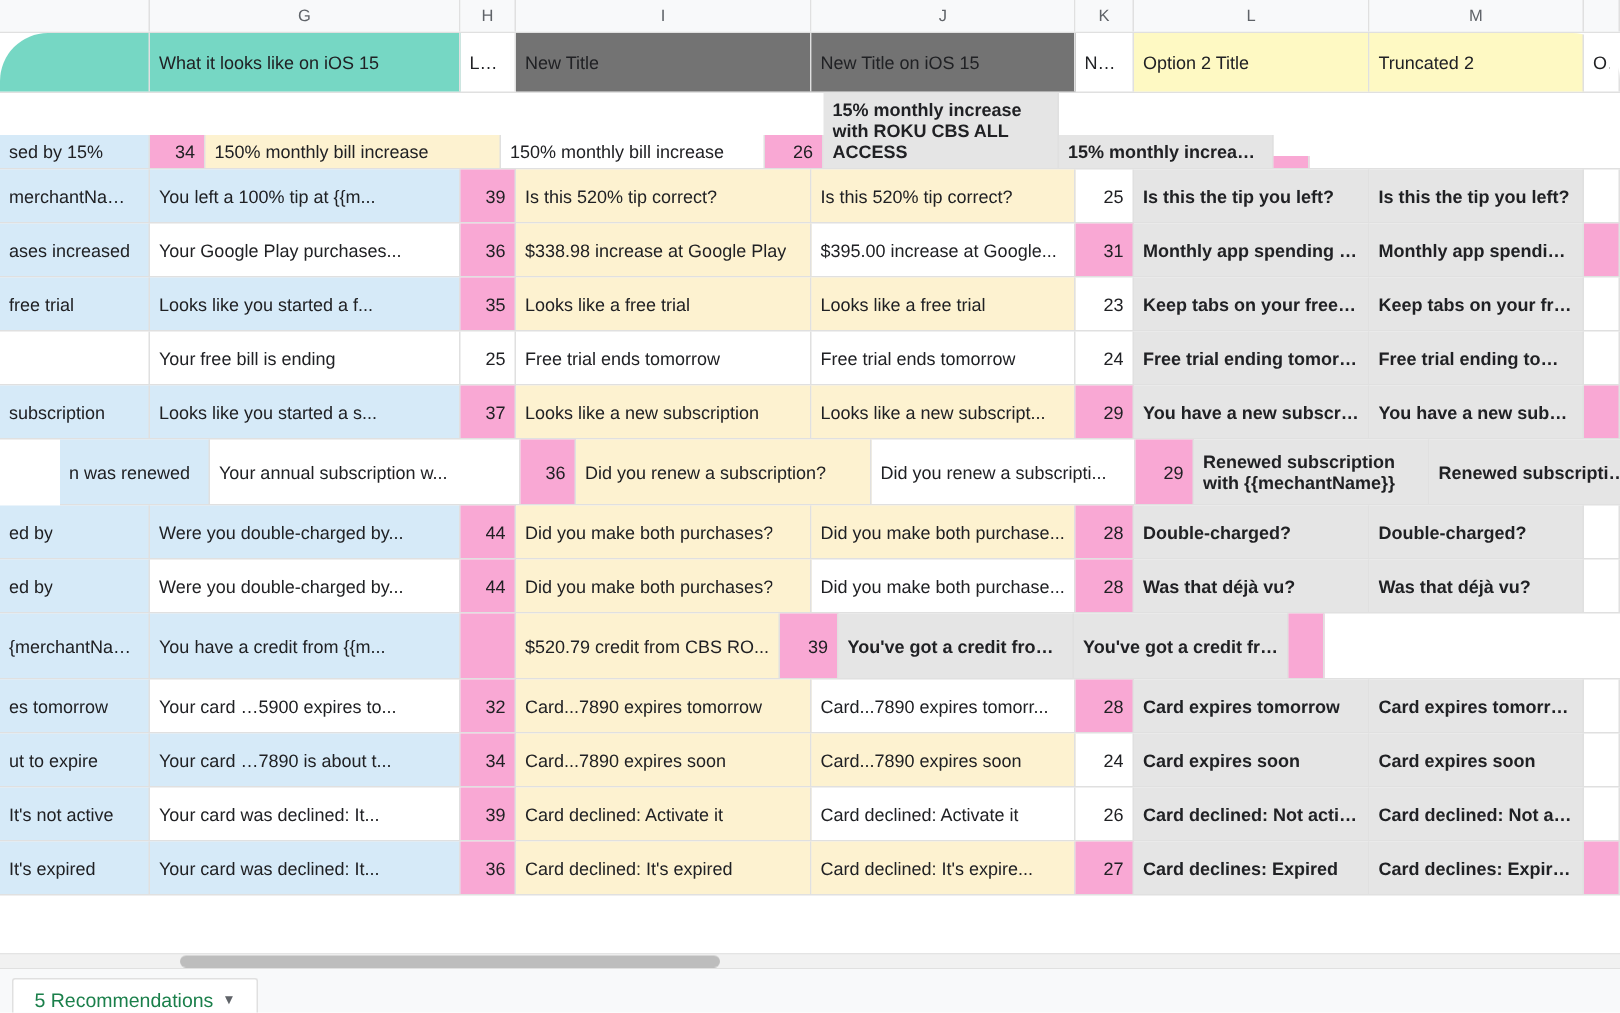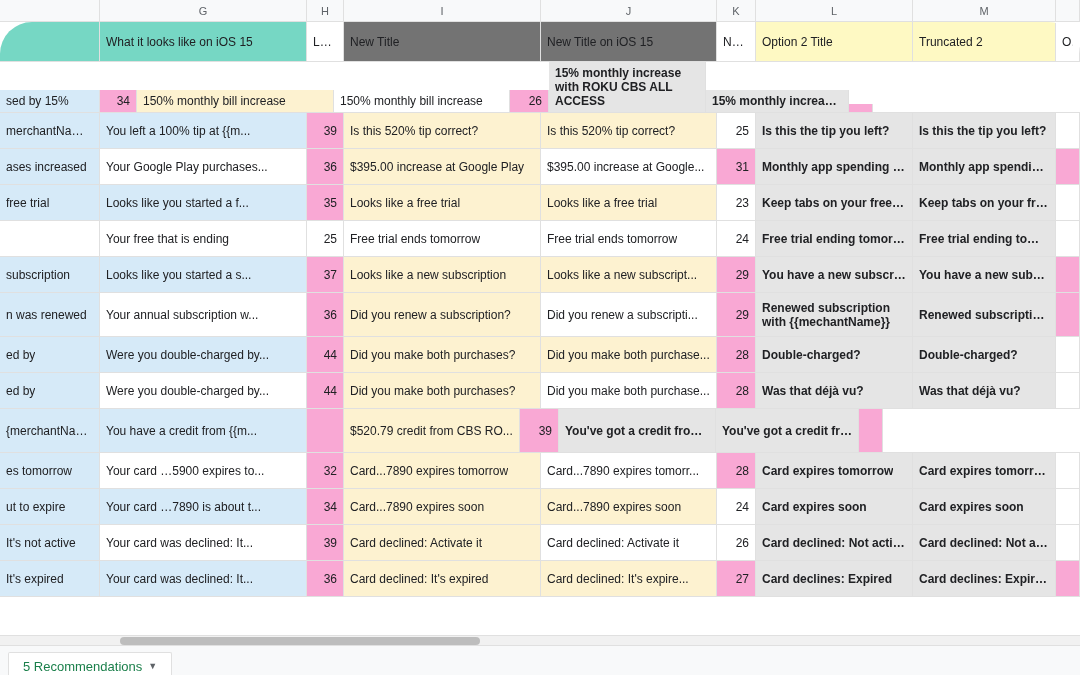--- a/index.html
+++ b/index.html
@@ -160,21 +160,21 @@
           <div class="cell wF bg-ltblue">
             <span>ases increased</span>
           </div>
           <div class="cell wG">
             <span>Your Google Play purchases...</span>
           </div>
           <div class="cell wH num bg-yellow">
             <span>36</span>
           </div>
           <div class="cell wI bg-cream">
-            <span>$395.00 increase at Google Play</span>
+            <span>$338.98 increase at Google Play</span>
           </div>
           <div class="cell wJ">
             <span>$395.00 increase at Google...</span>
           </div>
           <div class="cell wK num bg-yellow">
             <span>31</span>
           </div>
           <div class="cell wL bg-ltgray">
             <span>Monthly app spending increase</span>
           </div>
@@ -212,21 +212,21 @@
           </div>
           <div class="cell wN">
             <span></span>
           </div>
         </div>
         <div class="row">
           <div class="cell wF">
             <span></span>
           </div>
           <div class="cell wG">
-            <span>Your free that is ending</span>
+            <span>Your free bill is ending</span>
           </div>
           <div class="cell wH num">
             <span>25</span>
           </div>
           <div class="cell wI">
             <span>Free trial ends tomorrow</span>
           </div>
           <div class="cell wJ">
             <span>Free trial ends tomorrow</span>
           </div>
@@ -265,21 +265,21 @@
           <div class="cell wL bg-ltgray">
             <span>You have a new subscription</span>
           </div>
           <div class="cell wM bg-ltgray">
             <span>You have a new subscriptio...</span>
           </div>
           <div class="cell wN bg-yellow">
             <span></span>
           </div>
         </div>
-        <div class="row" style="min-height: 44px;">
+        <div class="row" style="min-height: 44px; margin-left: 40px;">
           <div class="cell wF bg-ltblue">
             <span>n was renewed</span>
           </div>
           <div class="cell wG">
             <span>Your annual subscription w...</span>
           </div>
           <div class="cell wH num bg-yellow">
             <span>36</span>
           </div>
           <div class="cell wI bg-cream">

